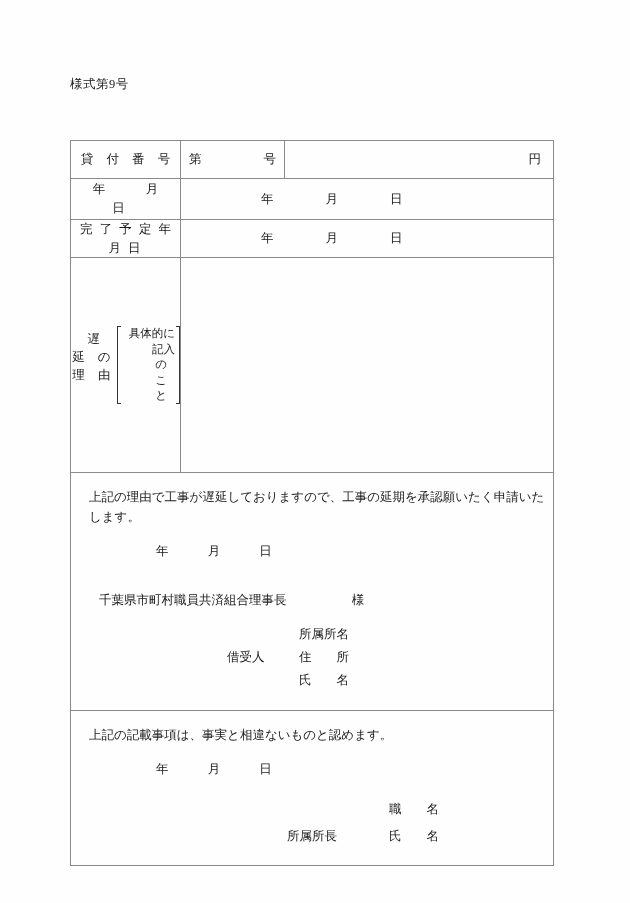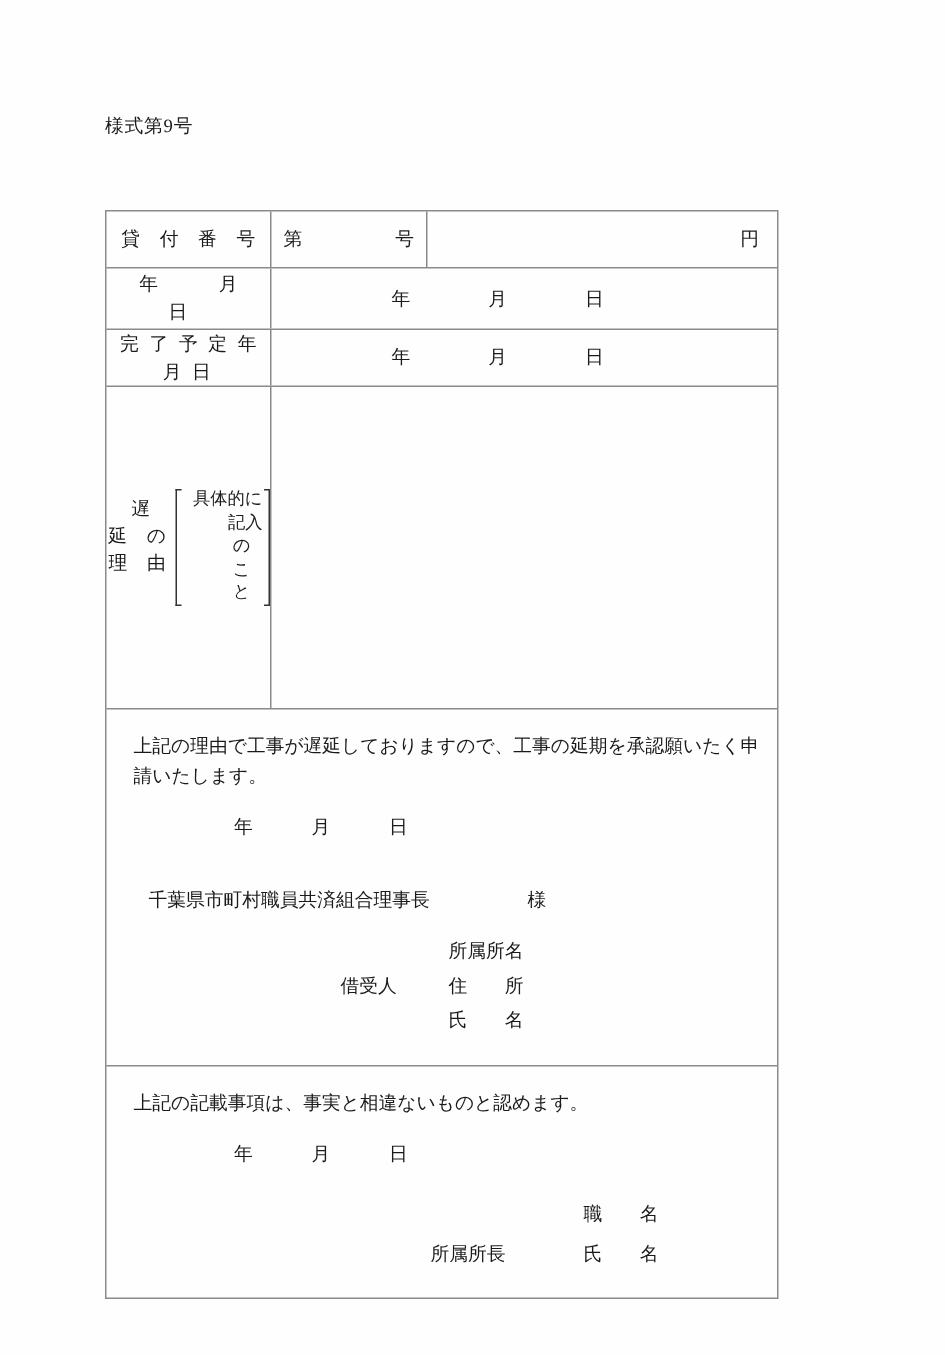--- a/index.html
+++ b/index.html
@@ -40,21 +40,21 @@
     letter-spacing: 6px;
     padding-left: 60px;
     white-space: nowrap;
   }
 
   
   .sheet {
     position: absolute;
     left: 70px;
     top: 140px;
-    width: 449px;
+    width: 484px;
     border: 1px solid #8a8a8a;
     box-sizing: border-box;
   }
   .row {
     display: flex;
     border-bottom: 1px solid #8a8a8a;
     box-sizing: border-box;
   }
   .row:last-child { border-bottom: none; }
 

